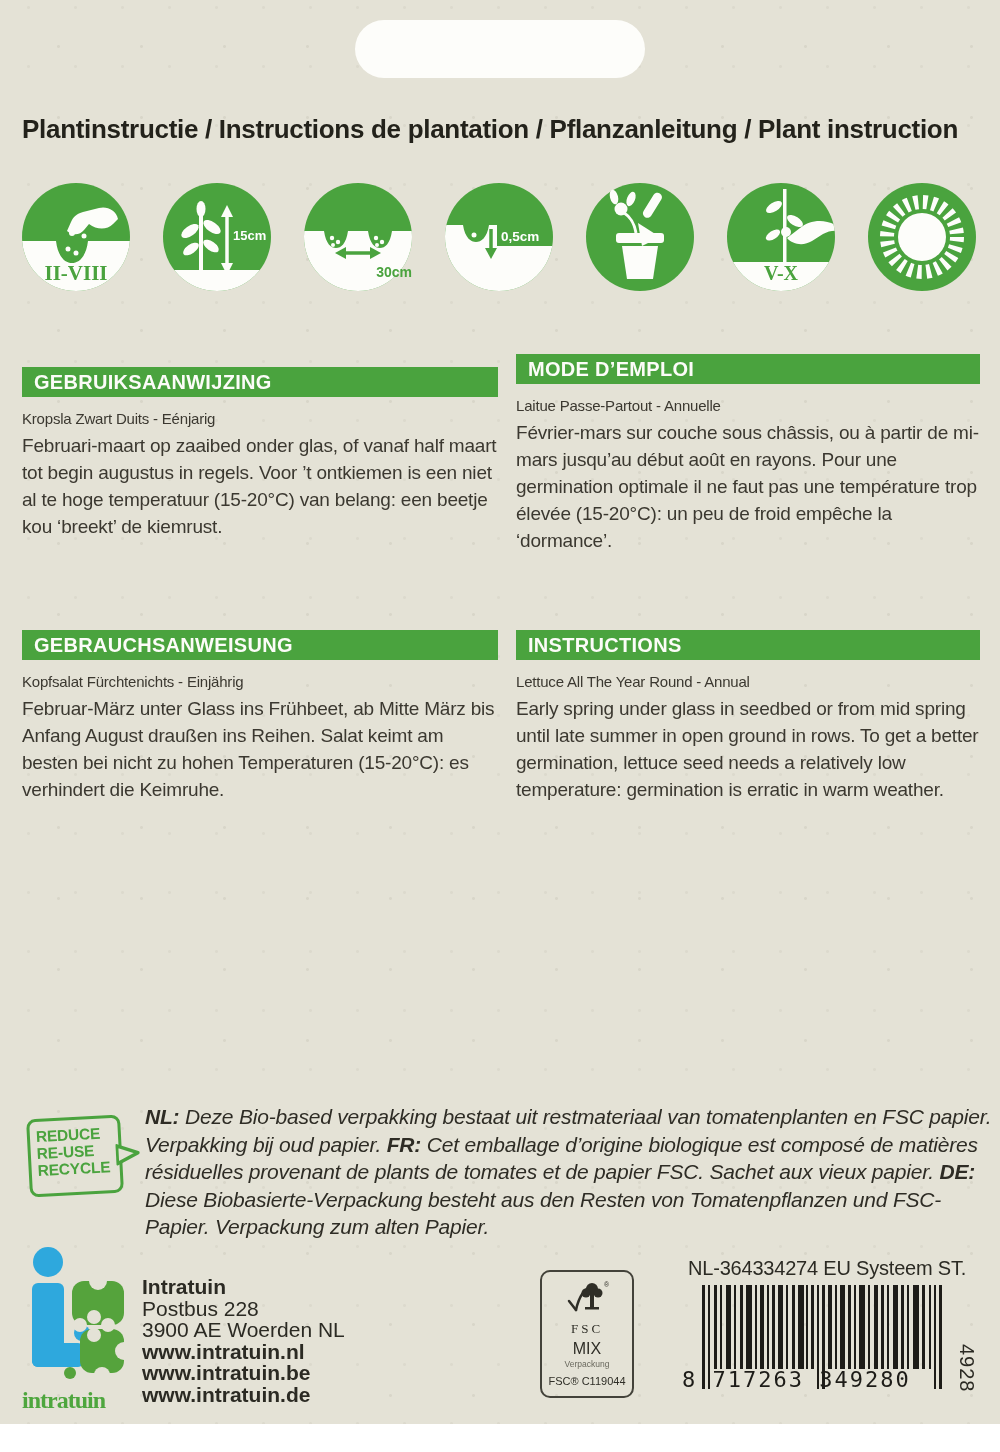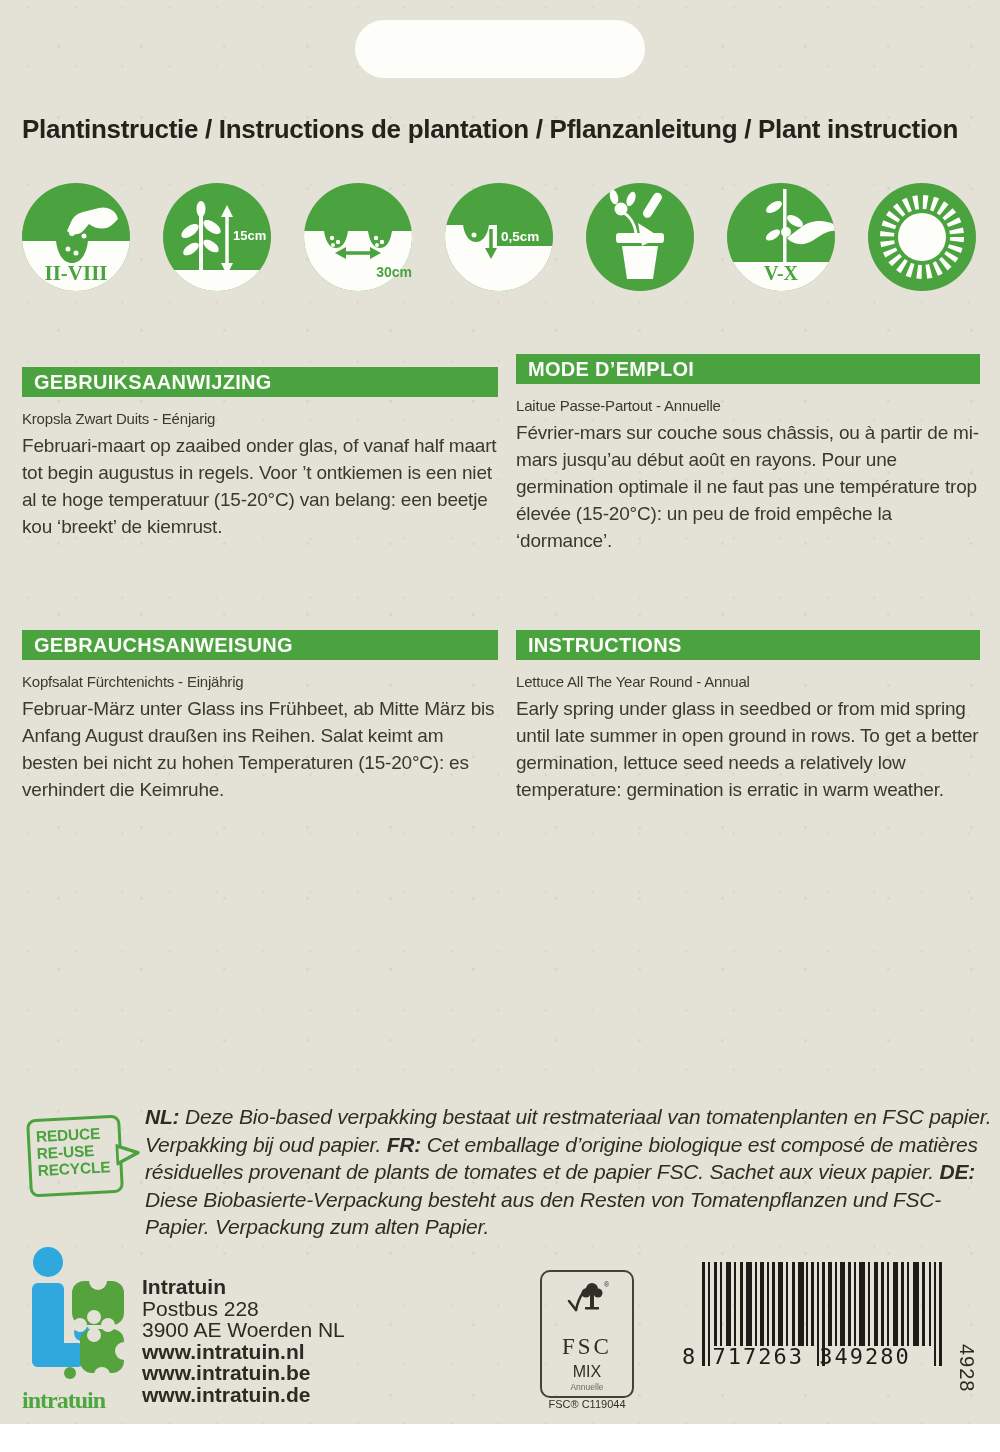--- a/index.html
+++ b/index.html
@@ -47,21 +47,21 @@
   .recycle-note{position:absolute;left:145px;top:1103px;width:848px;font-style:italic;font-size:21px;line-height:27.5px;color:#2e2c25;letter-spacing:-0.2px;}
   .seg-bold{font-weight:bold;}
 
   .logo-block{position:absolute;left:22px;top:1247px;width:112px;}
   .brand-word{font-family:"Liberation Serif", serif;font-weight:bold;font-size:24px;letter-spacing:-1px;color:#4ea63e;margin-top:4px;}
   .address{position:absolute;left:142px;top:1276px;font-size:21px;line-height:21.5px;color:#2b2a23;}
   .addr-bold{font-weight:bold;}
 
   .fsc-box{position:absolute;left:540px;top:1270px;width:94px;height:128px;border:2px solid #43423a;border-radius:10px;text-align:center;color:#2f2e27;box-sizing:border-box;}
   .fsc-logo{margin-top:7px;}
-  .fsc-name{font-family:"Liberation Serif", serif;font-size:23px;letter-spacing:3px;margin-top:15px;}
+  .fsc-name{font-family:"Liberation Serif", serif;font-size:13px;letter-spacing:3px;margin-top:2px;}
   .fsc-mix{font-size:16px;margin-top:3px;}
   .fsc-pkg{font-size:8.5px;color:#6a695e;margin-top:1px;}
   .fsc-code{font-size:11px;margin-top:6px;}
 
   .barcode-block{position:absolute;left:688px;top:1257px;width:264px;}
   .barcode-ref{font-size:20px;color:#2b2a23;white-space:nowrap;letter-spacing:-0.2px;}
   .bars-wrap{position:relative;margin-top:5px;width:262px;height:104px;}
   .barcode-digits{position:absolute;left:-6px;top:82px;font-family:"DejaVu Sans Mono", monospace;font-size:22px;letter-spacing:2px;color:#1d1c18;white-space:nowrap;}
   .side-code{position:absolute;left:978px;top:1344px;transform:rotate(90deg);transform-origin:0 0;font-size:20px;letter-spacing:1px;color:#2b2a23;}
 </style>
@@ -278,25 +278,26 @@
       <path d="M12,31 C15,17 21,9 29,7" stroke="#2f2e27" stroke-width="2.5" fill="none" stroke-linecap="round"></path>
       <circle cx="28" cy="10" r="6" fill="#2f2e27"></circle>
       <circle cx="22" cy="14" r="4.5" fill="#2f2e27"></circle>
       <circle cx="34" cy="14" r="4.5" fill="#2f2e27"></circle>
       <rect x="26" y="15" width="4" height="13" fill="#2f2e27"></rect>
       <rect x="21" y="28" width="14" height="2.5" fill="#2f2e27"></rect>
       <text x="40" y="8" font-size="7" fill="#2f2e27">®</text>
     </svg>
     <div class="fsc-name">FSC</div>
     <div class="fsc-mix">MIX</div>
-    <div class="fsc-pkg">Annuelle</div>
+    <div class="fsc-pkg">Verpackung</div>
     <div class="fsc-code">FSC® C119044</div>
   </div>
 
   <div class="barcode-block">
+    <div class="barcode-ref">NL-364334274 EU Systeem ST.</div>
     <div class="bars-wrap">
       <svg width="262" height="104" viewBox="0 0 262 104">
         <g fill="#1d1c18">
           <rect x="14" y="0" width="3" height="104"></rect>
             <rect x="20" y="0" width="2" height="104"></rect>
           <rect x="26" y="0" width="3" height="84"></rect>
             <rect x="32" y="0" width="2" height="84"></rect>
           <rect x="38" y="0" width="5" height="84"></rect>
             <rect x="46" y="0" width="2" height="84"></rect>
           <rect x="52" y="0" width="3" height="84"></rect>

